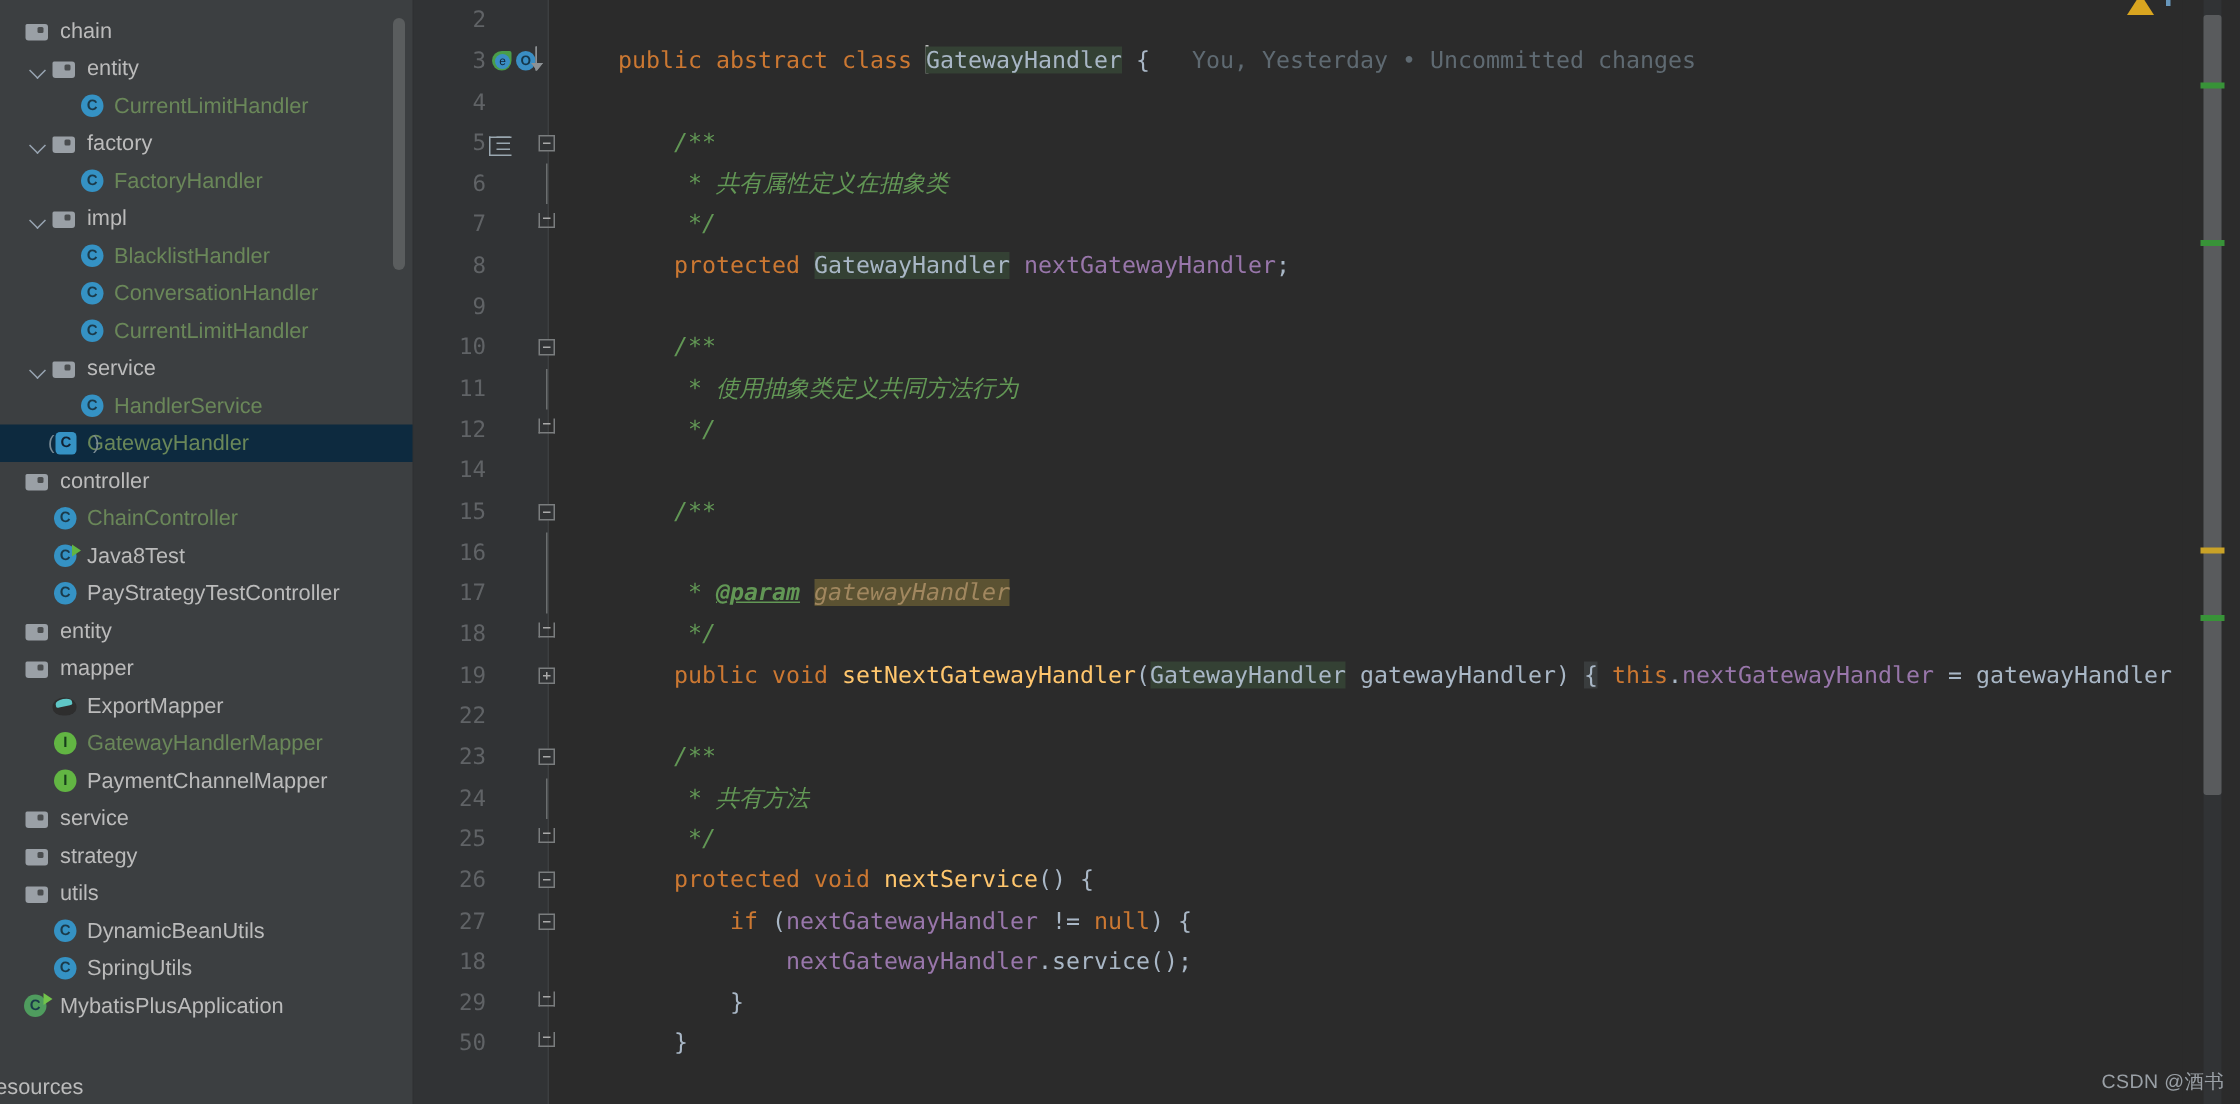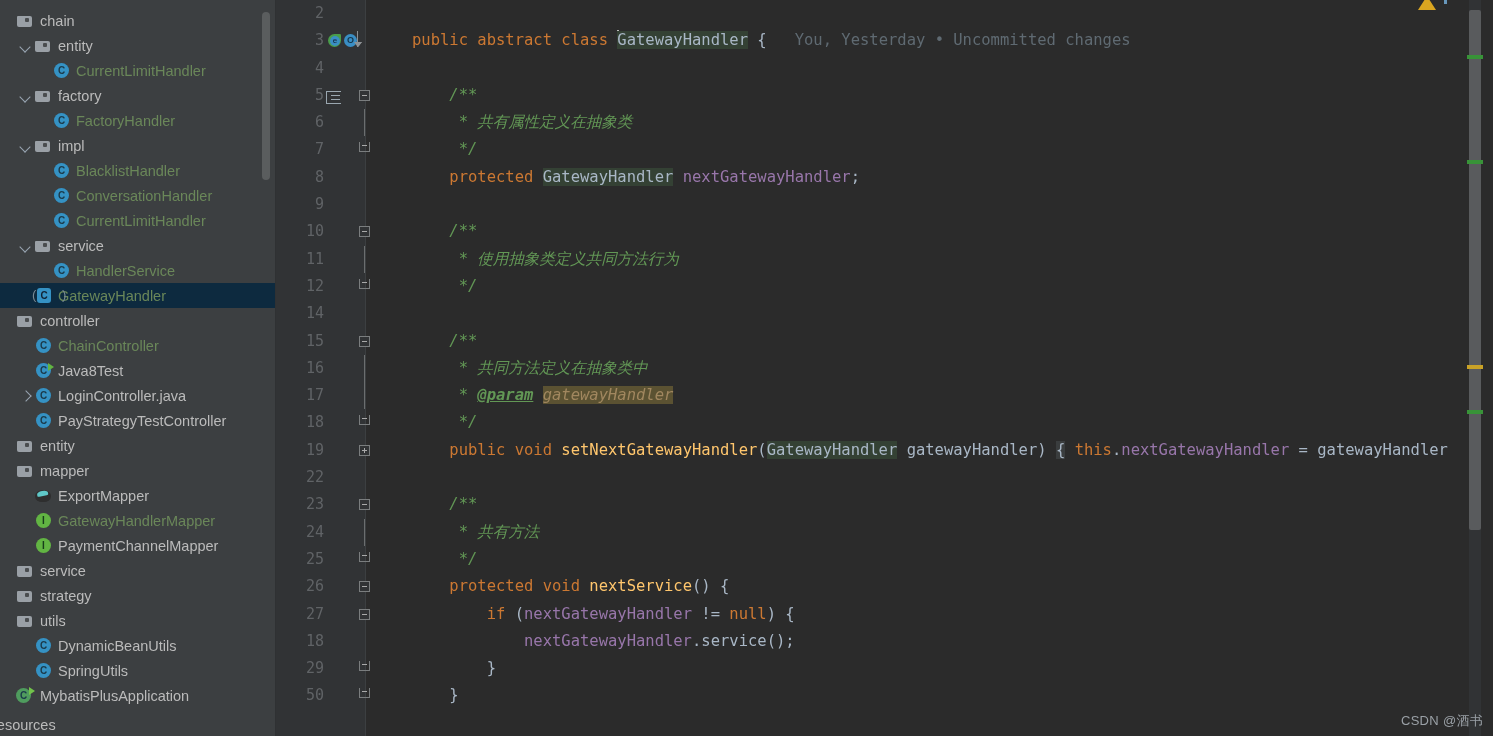--- a/index.html
+++ b/index.html
@@ -521,26 +521,20 @@
           <span class="indent" style="width: 18px;"></span>
           <span class="arrow "></span>
           <span class="ico cls"></span>
           <span class="label-green">ChainController</span>
         </div>
         <div class="tree-row">
           <span class="indent" style="width: 18px;"></span>
           <span class="arrow "></span>
           <span class="ico runcls"></span>
           <span class="label-gray">Java8Test</span>
-        </div>
-        <div class="tree-row">
-          <span class="indent" style="width: 18px;"></span>
-          <span class="arrow right"></span>
-          <span class="ico cls"></span>
-          <span class="label-gray">LoginController.java</span>
         </div>
         <div class="tree-row">
           <span class="indent" style="width: 18px;"></span>
           <span class="arrow "></span>
           <span class="ico cls"></span>
           <span class="label-gray">PayStrategyTestController</span>
         </div>
         <div class="tree-row">
           <span class="indent" style="width: 0px;"></span>
           <span class="arrow "></span>
@@ -624,21 +618,21 @@
         <div class="line"><span class="lineno">5</span><span class="marker m-bookmark"></span><span class="fold-box"></span><span class="code"><span class="cmt">    /**</span></span></div>
         <div class="line"><span class="lineno">6</span><span class="fold-line"></span><span class="code"><span class="cmt">     * 共有属性定义在抽象类</span></span></div>
         <div class="line"><span class="lineno">7</span><span class="fold-end"></span><span class="code"><span class="cmt">     */</span></span></div>
         <div class="line"><span class="lineno">8</span><span class="code"><span class="kw">    protected </span><span class="hl">GatewayHandler</span><span class="plain"> </span><span class="fld">nextGatewayHandler</span><span class="plain">;</span></span></div>
         <div class="line"><span class="lineno">9</span><span class="code"></span></div>
         <div class="line"><span class="lineno">10</span><span class="fold-box"></span><span class="code"><span class="cmt">    /**</span></span></div>
         <div class="line"><span class="lineno">11</span><span class="fold-line"></span><span class="code"><span class="cmt">     * 使用抽象类定义共同方法行为</span></span></div>
         <div class="line"><span class="lineno">12</span><span class="fold-end"></span><span class="code"><span class="cmt">     */</span></span></div>
         <div class="line"><span class="lineno">14</span><span class="code"></span></div>
         <div class="line"><span class="lineno">15</span><span class="fold-box"></span><span class="code"><span class="cmt">    /**</span></span></div>
-        <div class="line"><span class="lineno">16</span><span class="fold-line"></span><span class="code"><span class="cmt">     * 共同方法定义在抽象类中</span></span></div>
+        <div class="line"><span class="lineno">16</span><span class="fold-line"></span></div>
         <div class="line"><span class="lineno">17</span><span class="fold-line"></span><span class="code"><span class="cmt">     * </span><span class="cmt-tag">@param</span><span class="cmt"> </span><span class="cmt-param">gatewayHandler</span></span></div>
         <div class="line"><span class="lineno">18</span><span class="fold-end"></span><span class="code"><span class="cmt">     */</span></span></div>
         <div class="line"><span class="lineno">19</span><span class="fold-box plus"></span><span class="code"><span class="kw">    public </span><span class="kw">void </span><span class="mth">setNextGatewayHandler</span><span class="plain">(</span><span class="hl">GatewayHandler</span><span class="plain"> gatewayHandler) </span><span class="brhl">{</span><span class="plain"> </span><span class="kw">this</span><span class="plain">.</span><span class="fld">nextGatewayHandler</span><span class="plain"> = gatewayHandler</span></span></div>
         <div class="line"><span class="lineno">22</span><span class="code"></span></div>
         <div class="line"><span class="lineno">23</span><span class="fold-box"></span><span class="code"><span class="cmt">    /**</span></span></div>
         <div class="line"><span class="lineno">24</span><span class="fold-line"></span><span class="code"><span class="cmt">     * 共有方法</span></span></div>
         <div class="line"><span class="lineno">25</span><span class="fold-end"></span><span class="code"><span class="cmt">     */</span></span></div>
         <div class="line"><span class="lineno">26</span><span class="fold-box"></span><span class="code"><span class="kw">    protected </span><span class="kw">void </span><span class="mth">nextService</span><span class="plain">() {</span></span></div>
         <div class="line"><span class="lineno">27</span><span class="fold-box"></span><span class="code"><span class="kw">        if </span><span class="plain">(</span><span class="fld">nextGatewayHandler</span><span class="plain"> != </span><span class="kw">null</span><span class="plain">) {</span></span></div>
         <div class="line"><span class="lineno">18</span><span class="code"><span class="plain">            </span><span class="fld">nextGatewayHandler</span><span class="plain">.</span><span class="plain">service</span><span class="plain">();</span></span></div>

